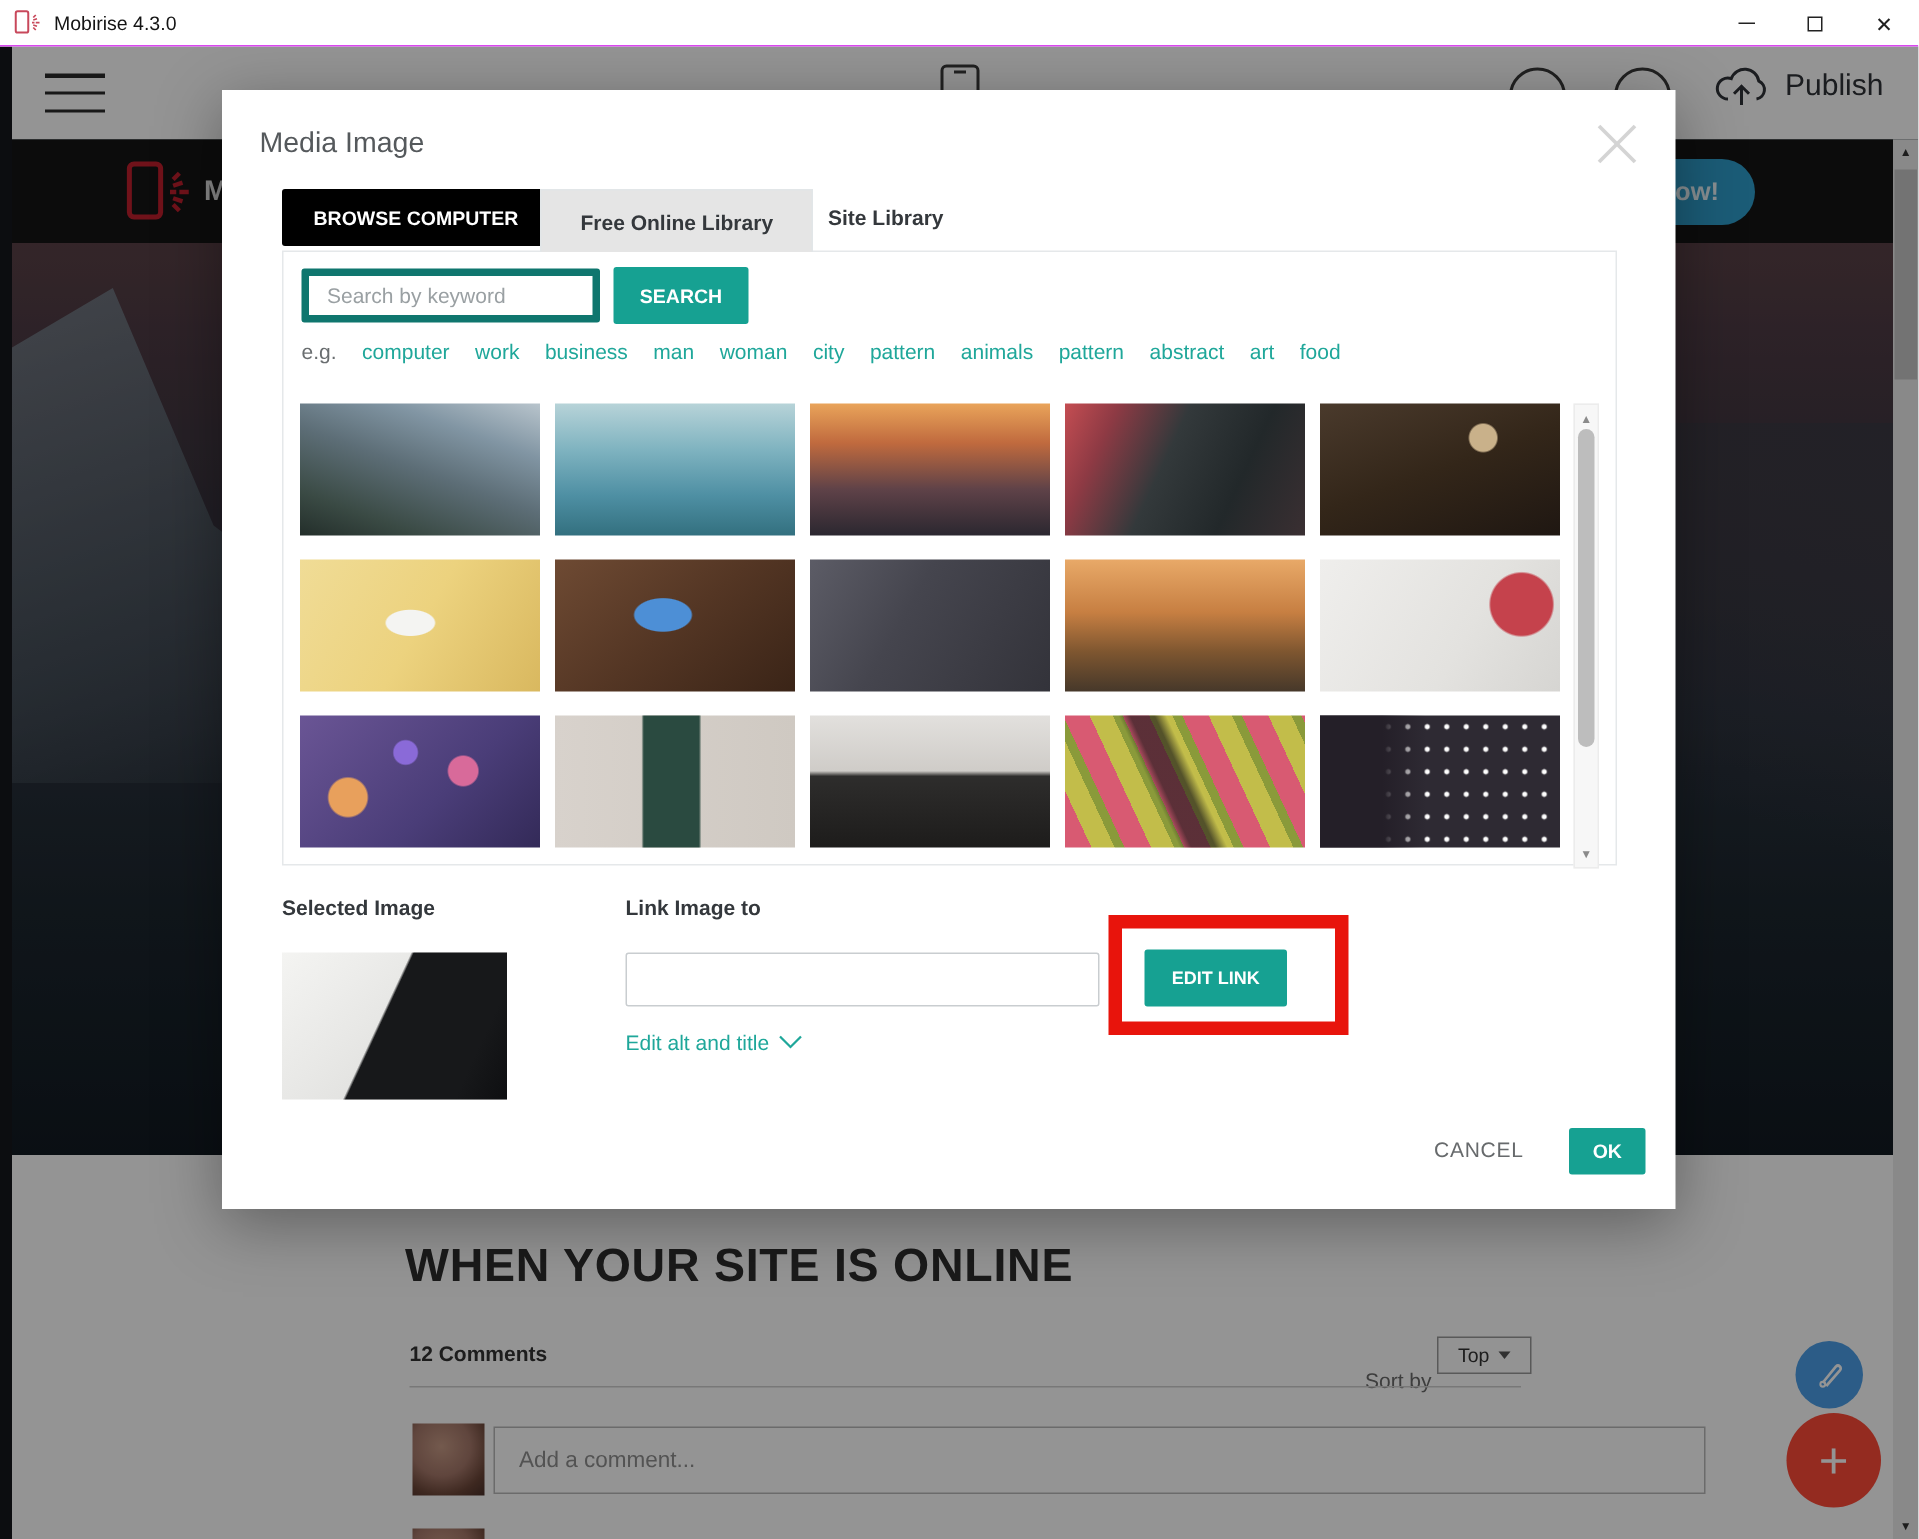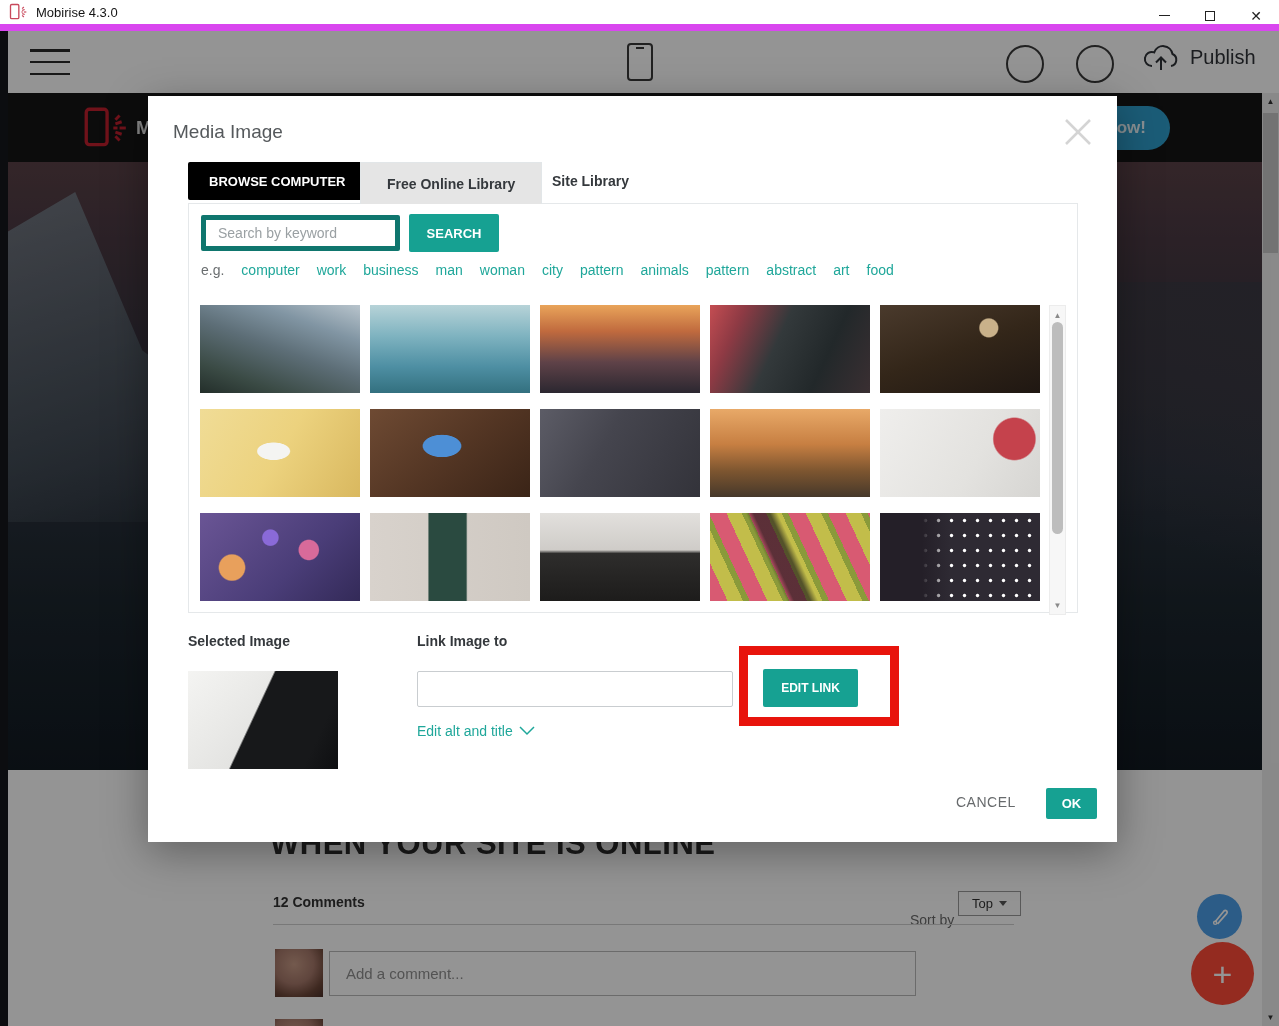--- a/index.html
+++ b/index.html
@@ -1,20 +1,20 @@
 <!DOCTYPE html>
 <html><head>
 <meta charset="utf-8">
 <style>
   * { margin:0; padding:0; box-sizing:border-box; }
   html,body { width:1279px; height:1026px; font-family:"Liberation Sans", sans-serif; }
   #screen { position:relative; width:1279px; height:1026px; background:#fff; overflow:hidden; }
 
   
-  .titlebar { position:absolute; left:0; top:0; width:1279px; height:31px; background:#ffffff; border-bottom:7px solid #d946ef; display:flex; align-items:center; z-index:40; }
+  .titlebar { position:absolute; left:0; top:0; width:1279px; height:31px; background:#ffffff; border-bottom:1px solid #d946ef; display:flex; align-items:center; z-index:40; }
   .titlebar-logo { width:20px; height:20px; margin-left:8px; color:#c8485b; }
   .titlebar-title { margin-left:8px; font-size:13px; color:#141414; }
   .win-controls { position:absolute; right:0; top:0; height:31px; display:flex; }
   .win-btn { width:46px; height:31px; display:flex; align-items:center; justify-content:center; cursor:default; }
   .glyph-min { width:11px; height:1px; border-bottom:1.5px solid #222; }
   .glyph-max { width:10px; height:10px; border:1.4px solid #222; }
   .glyph-close { font-size:14px; color:#222; line-height:1; }
 
   
   .app { position:absolute; left:0; top:31px; width:1279px; height:995px; background:#101820; }
@@ -43,40 +43,40 @@
   
   .page { position:absolute; left:8px; top:739px; width:1254px; height:256px; background:#ffffff; }
   .page-heading { position:absolute; left:262px; top:56px; font-size:31px; font-weight:bold; color:#2e2e2e; letter-spacing:.5px; white-space:nowrap; }
   .comments-count { position:absolute; left:265px; top:124px; font-size:14px; font-weight:bold; color:#333; }
   .sortby { position:absolute; left:902px; top:142px; font-size:14px; color:#6b6b6b; }
   .sort-dd { position:absolute; left:950px; top:121px; width:63px; height:25px; border:1px solid #9a9a9a; background:#fdfdfd; font-size:13px; color:#333; display:flex; align-items:center; justify-content:center; gap:6px; }
   .sort-caret { width:0; height:0; border-left:4px solid transparent; border-right:4px solid transparent; border-top:5px solid #555; }
   .comments-divider { position:absolute; left:265px; top:154px; width:741px; height:1px; background:#cfcfcf; }
   .avatar { position:absolute; width:48px; height:48px; background:radial-gradient(circle at 40% 32%,#c79b86 0%,#a5786a 45%,#6b4638 75%,#4a2f28 100%); }
   .av1 { left:267px; top:179px; } .av2 { left:267px; top:249px; }
-  .comment-box { position:absolute; left:321px; top:181px; width:587px; height:45px; border:1px solid #b8b8b8; background:#fff; }
+  .comment-box { position:absolute; left:321px; top:181px; width:808px; height:45px; border:1px solid #b8b8b8; background:#fff; }
   .comment-box input { width:100%; height:100%; border:none; outline:none; padding:0 16px; font-size:15px; color:#444; font-family:"Liberation Sans",sans-serif; background:transparent; }
   .comment-box input::placeholder { color:#8f8f8f; }
 
   
   .fab { position:absolute; border-radius:50%; display:flex; align-items:center; justify-content:center; }
   .fab-edit { left:1197px; top:863px; width:45px; height:45px; background:#4d9fe8; color:#fff; }
   .fab-add { left:1191px; top:911px; width:63px; height:63px; background:#ff4a38; color:#fff; font-size:34px; font-weight:300; line-height:1; }
 
   
   .app-scroll { position:absolute; left:1262px; top:62px; width:17px; height:933px; background:#ededed; }
   .app-scroll .arrow { position:absolute; left:0; width:17px; height:17px; font-size:8px; color:#333; display:flex; align-items:center; justify-content:center; }
   .app-scroll .arr-up { top:0; } .app-scroll .arr-dn { bottom:0; }
   .app-scroll .thumb { position:absolute; left:1px; top:20px; width:15px; height:140px; background:#c6c6c6; }
 
   
   .overlay { position:absolute; left:0; top:31px; width:1279px; height:995px; background:rgba(0,0,0,0.42); z-index:10; }
 
   
-  .modal { position:absolute; left:148px; top:60px; width:969px; height:746px; background:#ffffff; box-shadow:0 10px 40px rgba(0,0,0,.35); z-index:20;margin-top:36px; }
+  .modal { position:absolute; left:148px; top:60px; width:969px; height:746px; background:#ffffff; box-shadow:0 10px 40px rgba(0,0,0,.35); z-index:20; }
   .modal-close { position:absolute; right:21px; top:18px; width:36px; height:36px; cursor:pointer; }
   .modal-title { position:absolute; left:25px; top:25px; font-size:19px; color:#55595c; }
 
   .tab-browse { position:absolute; left:40px; top:66px; height:38px; padding:0 21px; background:#000000; color:#fff; font-size:13px; font-weight:bold; border:none; border-radius:2px; display:flex; align-items:center; cursor:pointer; font-family:"Liberation Sans",sans-serif; }
   .tab-active { position:absolute; left:212px; top:66px; height:42px; padding:0 26px; background:#e5e5e5; border:1px solid #e2e6e8; border-bottom:none; font-size:14px; font-weight:bold; color:#34383c; display:flex; align-items:center; z-index:2; cursor:pointer; }
   .tab-plain { position:absolute; left:390px; top:66px; height:38px; padding:0 14px; font-size:14px; font-weight:bold; color:#34383c; display:flex; align-items:center; cursor:pointer; }
 
   .panel { position:absolute; left:40px; top:107px; width:890px; height:410px; border:1px solid #e5e8ea; background:#fff; }
   .search-input { position:absolute; left:12px; top:11px; width:199px; height:36px; border:5px solid #0f766e; border-radius:2px; padding:0 12px; font-size:14px; color:#444; font-family:"Liberation Sans",sans-serif; outline:none; }
   .search-input::placeholder { color:#9aa0a3; }

